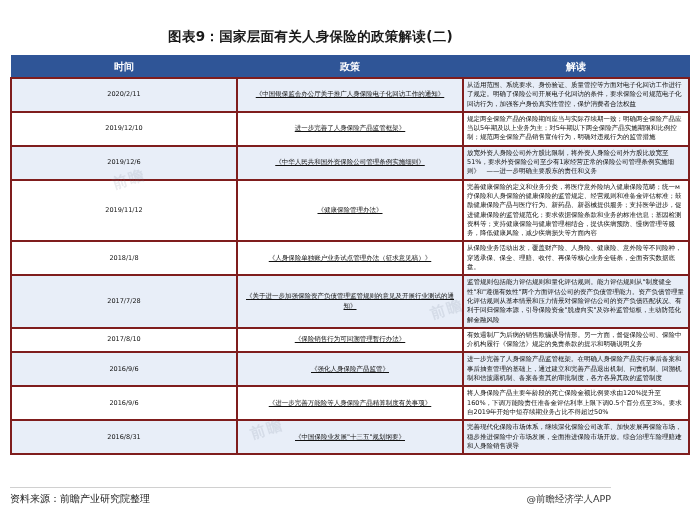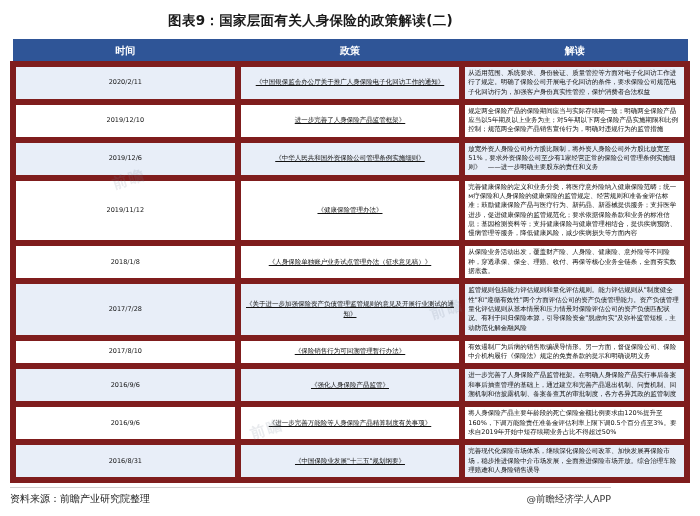--- a/index.html
+++ b/index.html
@@ -12,21 +12,21 @@
     background: #ffffff;
     font-family: "DejaVu Sans", "Liberation Sans", sans-serif;
     color: #000000;
     overflow: hidden;
   }
   .page {
     position: relative;
     width: 621px;
     height: 516px;
     box-sizing: border-box;
-    padding: 0 10px;
+    padding: 16px 10px;
   }
   .title {
     text-align: center;
     font-size: 13.5px;
     font-weight: bold;
     color: #1a1a1a;
     padding: 12px 0 9px 0;
     letter-spacing: 0.3px;
   }
   table.policy {
@@ -40,21 +40,21 @@
     background: #2f5597;
     color: #ffffff;
     font-size: 10px;
     font-weight: bold;
     padding: 4px 2px;
     border: 1px solid #2f5597;
     text-align: center;
     line-height: 13px;
   }
   table.policy td {
-    border: 6px solid #7f1d1d;
+    border: 2px solid #7f1d1d;
     font-size: 6.5px;
     line-height: 9.3px;
     padding: 2px 3px;
     vertical-align: middle;
     color: #111111;
     margin-top: 28px;
   }
   td.c-time {
     text-align: center;
     width: 52px;

